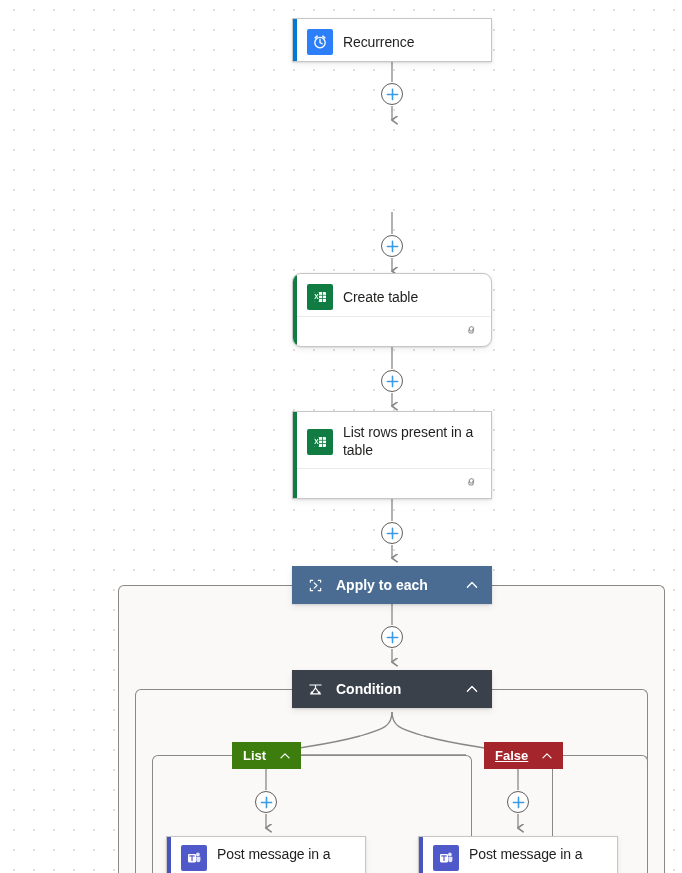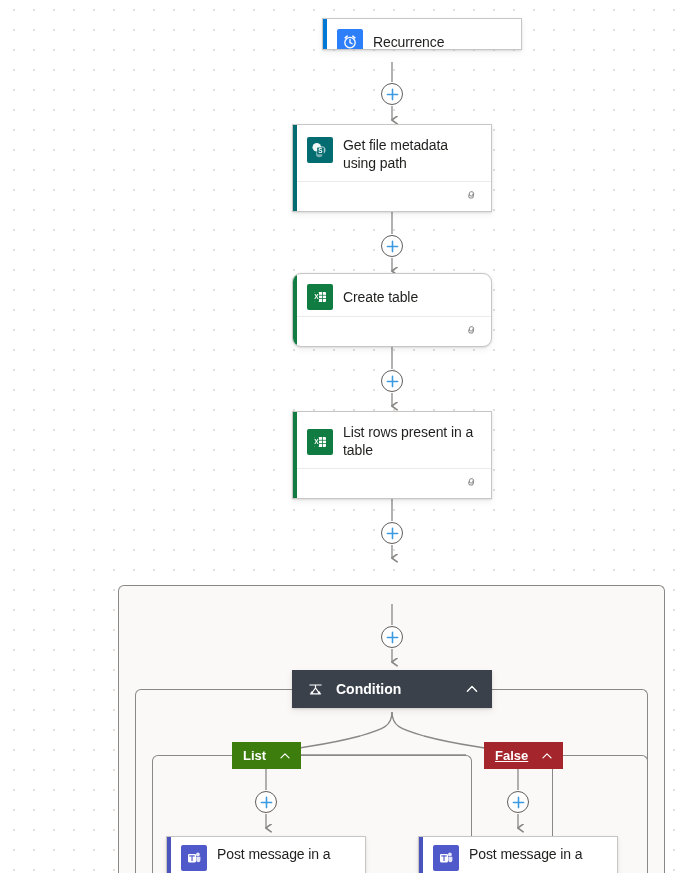--- a/index.html
+++ b/index.html
@@ -192,57 +192,34 @@
       <path d="M392,712 C392,726 400,729 424,736 C454,744 474,746 485,748"></path>
       <path d="M300,755 L466,755"></path>
       <path d="M484,755 L552,755"></path>
       <line x1="266" y1="769" x2="266" y2="790"></line>
       <line x1="266" y1="814" x2="266" y2="828" marker-end="url(#arrow)"></line>
       <line x1="518" y1="769" x2="518" y2="790"></line>
       <line x1="518" y1="814" x2="518" y2="828" marker-end="url(#arrow)"></line>
     </g>
   </svg>
 
-  <div class="card" style="left:292px; top:18px; height:32px;margin-left:30px;">
+  <div class="card" style="left:292px; top:18px; height:44px;">
     <div class="accent" style="background:#0078d4;"></div>
     <div class="card-head">
       <div class="card-icon" style="background:#2d7ff9;">
         <svg width="16" height="16" viewBox="0 0 16 16">
           <circle cx="8" cy="8.6" r="5.2" fill="none" stroke="#ffffff" stroke-width="1.3"></circle>
           <path d="M8 5.4 L8 8.6 L10.2 9.8" stroke="#ffffff" stroke-width="1.3" fill="none" stroke-linecap="round"></path>
           <path d="M5.2 2.1 L3.1 3.9 M10.8 2.1 L12.9 3.9" stroke="#ffffff" stroke-width="1.4" stroke-linecap="round"></path>
         </svg>
       </div>
       <div class="card-title">Recurrence</div>
     </div>
   </div>
 
-  <div class="card" style="left:292px; top:124px; height:88px;">
-    <div class="accent" style="background:#036c70;"></div>
-    <div class="card-head" style="align-items:flex-start; min-height:0; padding-top:11px;">
-      <div class="card-icon" style="background:#036c70; margin-top:1px;">
-        <svg width="18" height="16" viewBox="0 0 18 16">
-          <circle cx="5.8" cy="5.2" r="4.3" fill="#ffffff" opacity="0.95"></circle>
-          <circle cx="10.6" cy="8.1" r="3.9" fill="#ffffff" opacity="0.65"></circle>
-          <circle cx="8.2" cy="12.0" r="3.3" fill="#ffffff" opacity="0.45"></circle>
-          <rect x="6.2" y="5.6" width="6.6" height="6.6" rx="0.7" fill="#036c70"></rect>
-          <text x="9.5" y="10.9" font-family="'Liberation Sans',sans-serif" font-size="6.4" font-weight="bold" fill="#ffffff" text-anchor="middle">S</text>
-        </svg>
-      </div>
-      <div class="card-title" style="max-width:140px;">Get file metadata using path</div>
-    </div>
-    <div class="card-foot" style="position:absolute; left:4px; right:0; bottom:0;">
-      <span class="link-icon">
-        <svg width="15" height="12" viewBox="0 0 16 13">
-          <path d="M6.4 4.2 A2.4 2.4 0 0 0 6.4 8.6 L8.6 8.6 A2.4 2.4 0 0 0 8.6 4.2" fill="none" stroke="#605e5c" stroke-width="1.1"></path>
-          <path d="M9.0 2.0 A2.4 2.4 0 0 1 9.0 6.4 L7.0 6.4 A2.4 2.4 0 0 1 7.0 2.0 Z" fill="none" stroke="#605e5c" stroke-width="1.1"></path>
-        </svg>
-      </span>
-    </div>
-  </div>
 
   <div class="card" style="left:292px; top:273px; height:74px;border-radius:9px;">
     <div class="accent" style="background:#107c41;"></div>
     <div class="card-head">
       <div class="card-icon" style="background:#107c41;">
         <svg width="16" height="16" viewBox="0 0 16 16">
           <rect x="2" y="3" width="12" height="10" rx="1" fill="#ffffff"></rect>
           <rect x="2" y="3" width="5" height="10" rx="1" fill="#107c41"></rect>
           <text x="4.5" y="10.4" font-family="'Liberation Sans',sans-serif" font-size="6.5" font-weight="bold" fill="#ffffff" text-anchor="middle">X</text>
           <g stroke="#107c41" stroke-width="0.8">
@@ -284,20 +261,35 @@
     <div class="card-foot" style="position:absolute; left:4px; right:0; bottom:0;">
       <span class="link-icon">
         <svg width="15" height="12" viewBox="0 0 16 13">
           <path d="M6.4 4.2 A2.4 2.4 0 0 0 6.4 8.6 L8.6 8.6 A2.4 2.4 0 0 0 8.6 4.2" fill="none" stroke="#605e5c" stroke-width="1.1"></path>
           <path d="M9.0 2.0 A2.4 2.4 0 0 1 9.0 6.4 L7.0 6.4 A2.4 2.4 0 0 1 7.0 2.0 Z" fill="none" stroke="#605e5c" stroke-width="1.1"></path>
         </svg>
       </span>
     </div>
   </div>
 
+  <div class="scope-head" style="left:292px; top:566px; background:#4a6c93;">
+    <span class="sh-icon">
+      <svg width="15" height="15" viewBox="0 0 16 16">
+        <path d="M2.5 4.5 L2.5 2.5 L5 2.5 M11 2.5 L13.5 2.5 L13.5 4.5
+                 M13.5 11 L13.5 13.5 L11 13.5 M5 13.5 L2.5 13.5 L2.5 11" fill="none" stroke="#ffffff" stroke-width="1.25" stroke-linecap="round" stroke-linejoin="round"></path>
+        <path d="M6.6 5.2 L9.6 8 L6.6 10.8" fill="none" stroke="#ffffff" stroke-width="1.25" stroke-linecap="round" stroke-linejoin="round"></path>
+      </svg>
+    </span>
+    <span class="sh-title">Apply to each</span>
+    <span class="chev">
+      <svg width="16" height="16" viewBox="0 0 16 16">
+        <path d="M3.4 10.2 L8 5.6 L12.6 10.2" fill="none" stroke="#ffffff" stroke-width="1.4" stroke-linecap="round" stroke-linejoin="round"></path>
+      </svg>
+    </span>
+  </div>
 
   <div class="scope-head" style="left:292px; top:670px; background:#3b414b;">
     <span class="sh-icon">
       <svg width="15" height="15" viewBox="0 0 16 16">
         <line x1="2" y1="3.2" x2="14" y2="3.2" stroke="#ffffff" stroke-width="1.3" stroke-linecap="round"></line>
         <line x1="8" y1="3.2" x2="8" y2="6.2" stroke="#ffffff" stroke-width="1.3"></line>
         <path d="M4.2 11.6 L8 6.4 L11.8 11.6" fill="none" stroke="#ffffff" stroke-width="1.2"></path>
         <line x1="2.6" y1="12.6" x2="13.4" y2="12.6" stroke="#ffffff" stroke-width="1.3" stroke-linecap="round"></line>
         <rect x="3.0" y="10.2" width="2.4" height="2.4" fill="#ffffff"></rect>
         <rect x="10.6" y="10.2" width="2.4" height="2.4" fill="#ffffff"></rect>

